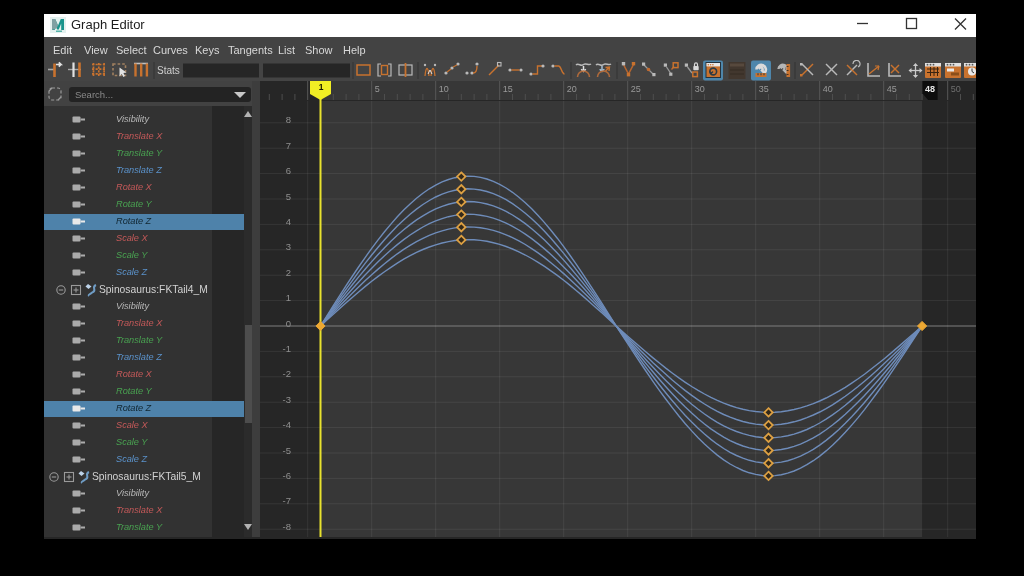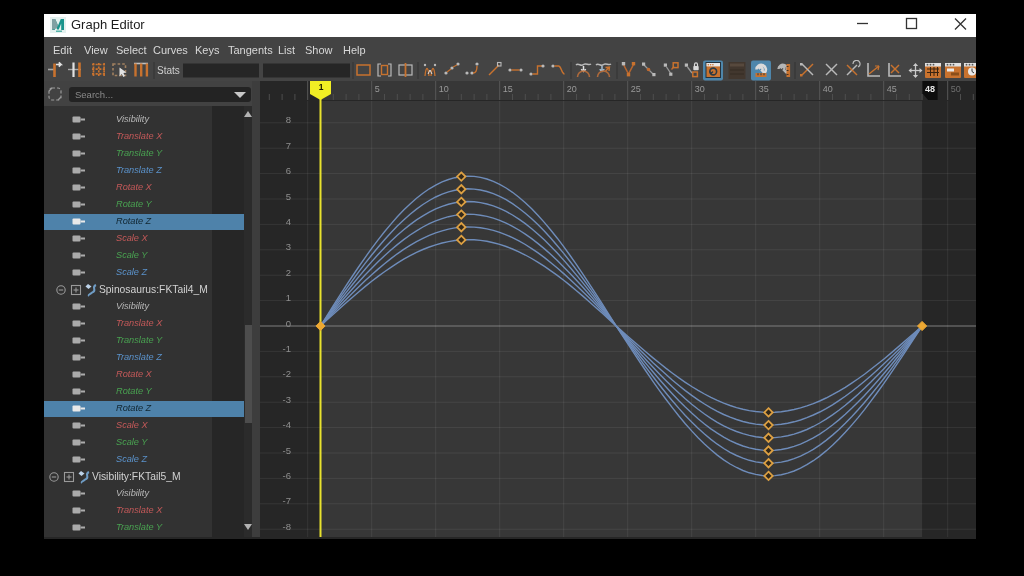--- a/index.html
+++ b/index.html
@@ -339,21 +339,21 @@
 <div style="position:absolute;left:0;top:388px;width:200px;height:17px">
 <svg width="46" height="14" viewBox="0 0 46 14" style="position:absolute;left:4px;top:1px">
           <circle cx="6" cy="7" r="4.2" fill="none" stroke="#9a9a9a" stroke-width="1.1"></circle>
           <line x1="3.8" y1="7" x2="8.2" y2="7" stroke="#9a9a9a" stroke-width="1.1"></line>
           <rect x="16.5" y="2.5" width="9" height="9" fill="none" stroke="#9a9a9a" stroke-width="1.1"></rect>
           <line x1="18.5" y1="7" x2="23.5" y2="7" stroke="#9a9a9a" stroke-width="1.1"></line>
           <line x1="21" y1="4.5" x2="21" y2="9.5" stroke="#9a9a9a" stroke-width="1.1"></line>
           <path d="M33 1 L36.5 3.5 L33.5 6 L30.5 3.5 Z" fill="#bcd2e8"></path>
           <path d="M41 2 C36 4 42 7 38 9 C35 11 33 12 34 13" fill="none" stroke="#6f9cc4" stroke-width="2"></path>
         </svg>
-<div style="position:absolute;left:48px;top:2px;font:10.3px 'Liberation Sans';color:#d2d2d2">Visibility:FKTail5_M</div>
+<div style="position:absolute;left:48px;top:2px;font:10.3px 'Liberation Sans';color:#d2d2d2">Spinosaurus:FKTail5_M</div>
       </div>
 <div style="position:absolute;left:0;top:405px;width:200px;height:16px;">
 <svg width="14" height="10" viewBox="0 0 14 10" style="position:absolute;left:28px;top:3px">
           <rect x="0.5" y="1.5" width="8" height="6" rx="1" fill="#ababab"></rect>
           <rect x="8.5" y="3.5" width="4.5" height="2" fill="#ababab"></rect>
         </svg>
 <div style="position:absolute;left:72px;top:2px;font:italic 9.2px 'Liberation Sans';color:#b8b8b8">Visibility</div>
       </div>
 <div style="position:absolute;left:0;top:422px;width:200px;height:16px;">
 <svg width="14" height="10" viewBox="0 0 14 10" style="position:absolute;left:28px;top:3px">

